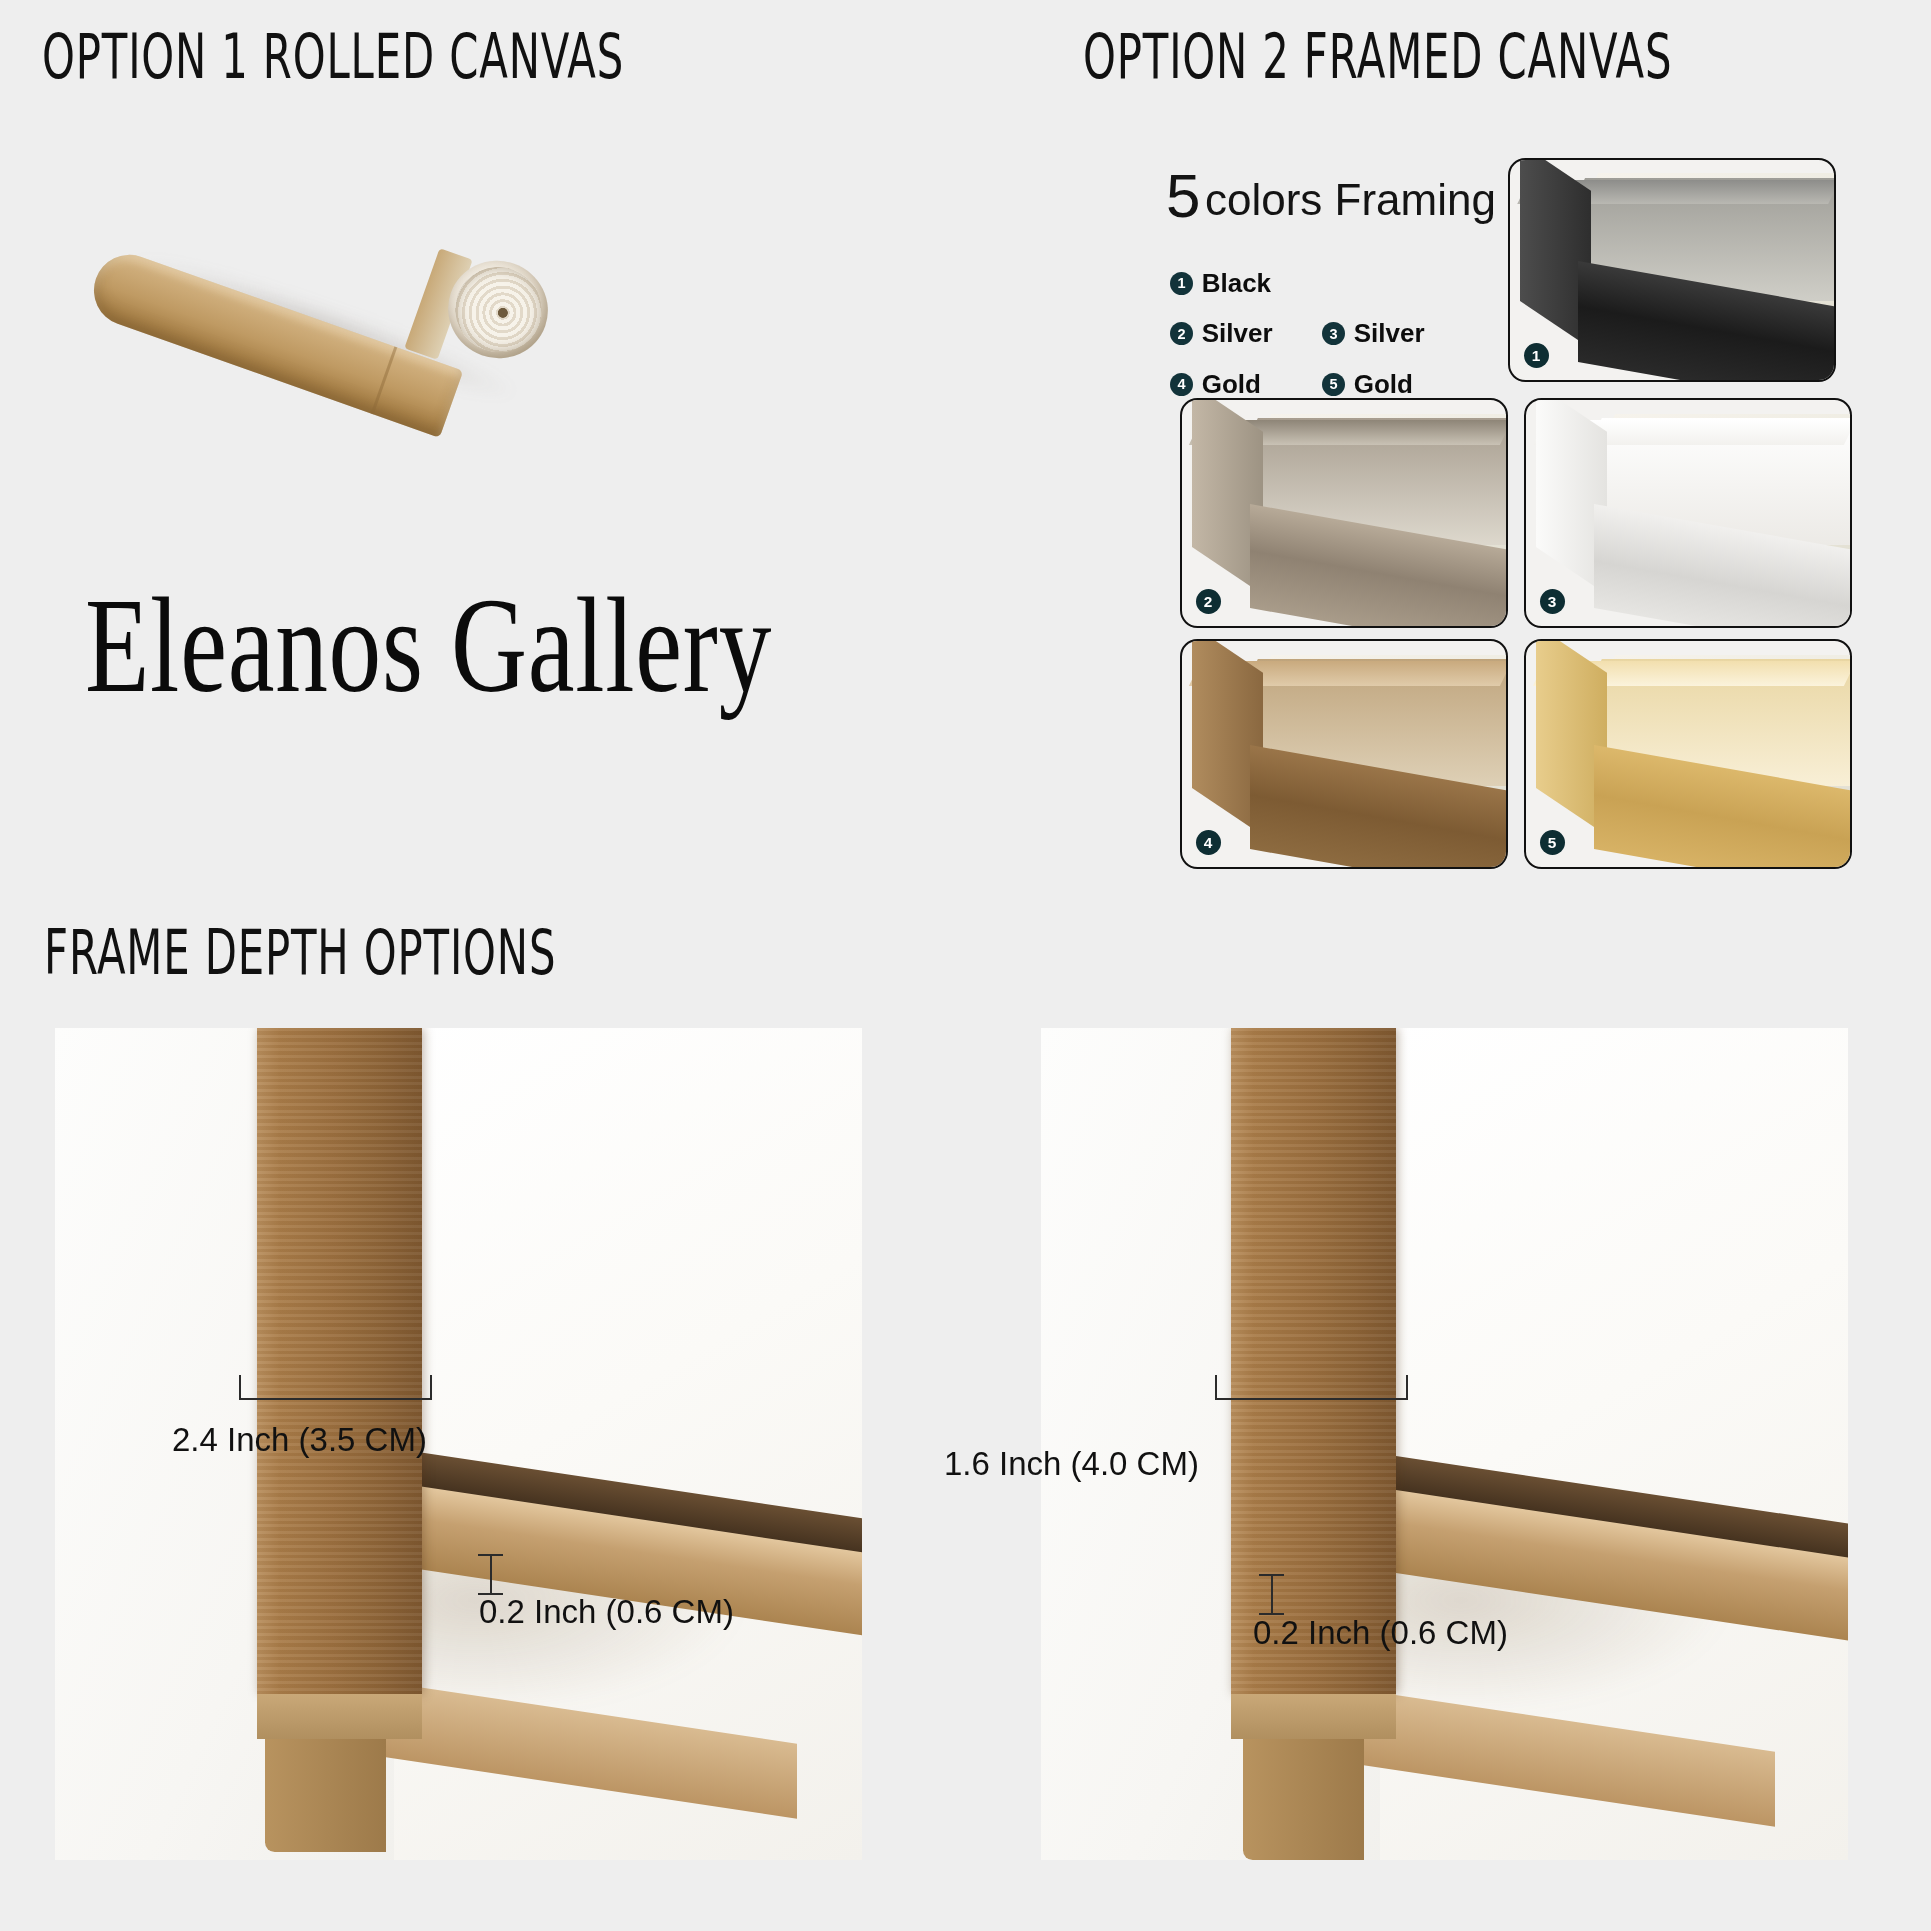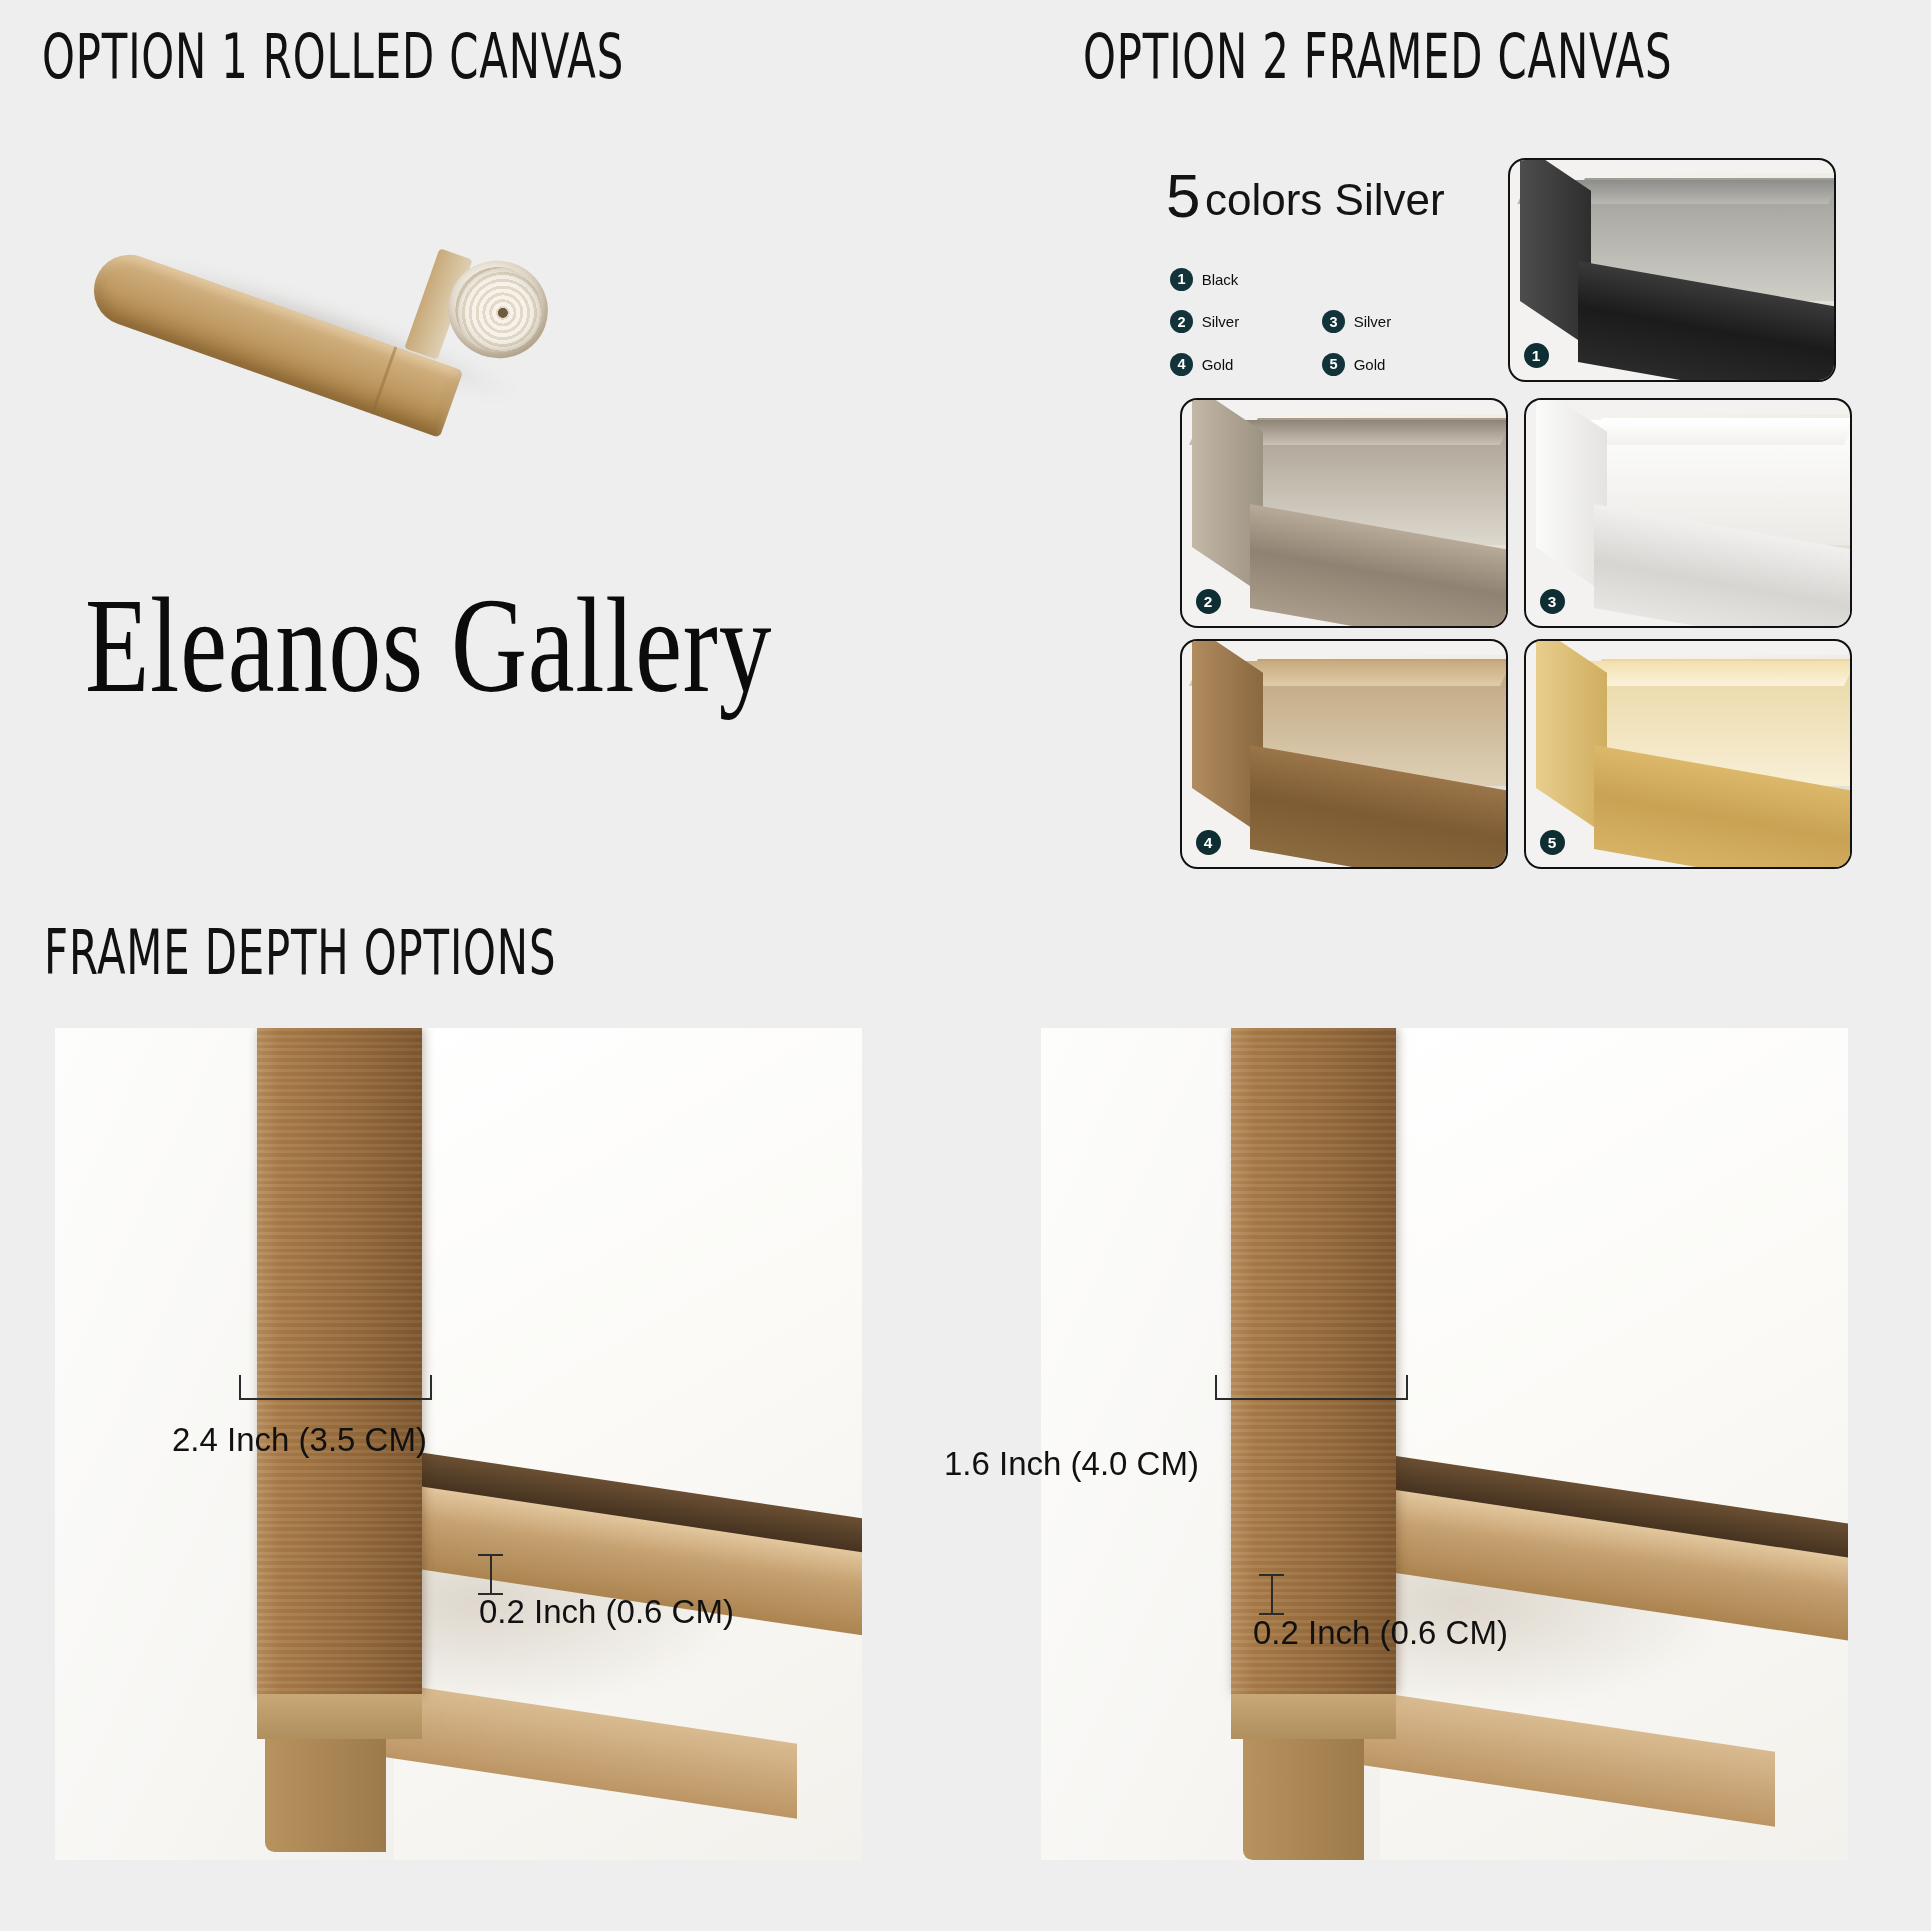--- a/index.html
+++ b/index.html
@@ -87,21 +87,21 @@
   
   .legend{ position:absolute; left:1170px; top:268px; width:290px; }
   .legend-row{ display:flex; gap:44px; margin-bottom:19.3px; }
   .legend-item{ display:flex; align-items:center; gap:8.7px; width:108px; }
   .badge{
     width:23px; height:23px; border-radius:50%;
     background:#12333a; color:#fff; font-size:14.5px; font-weight:700;
     display:flex; align-items:center; justify-content:center;
     flex:0 0 auto; line-height:1;
   }
-  .legend-label{ font-size:15px; font-weight:400; color:#0d0d0d; }
+  .legend-label{ font-size:26px; font-weight:700; color:#0d0d0d; }
 
   
   .tile{
     position:absolute;
     border:2.9px solid #111; border-radius:17.4px;
     background:#f3f2f0; overflow:hidden;
   }
   #tile-1{ left:1508px; top:158px;  width:328px; height:224px; }
   #tile-2{ left:1180px; top:398px;  width:328px; height:230px; }
   #tile-3{ left:1524px; top:398px;  width:328px; height:230px; }
@@ -260,21 +260,21 @@
     <div class="tube-body"></div>
     <div class="tube-edge"></div>
     <div class="tube-cap"></div>
     <div class="tube-rings"></div>
   </div>
 
   <div id="logo">Eleanos Gallery</div>
 
   <div id="colors-heading">
     <span class="big">5</span>
-    <span class="small">colors Silver</span>
+    <span class="small">colors Framing</span>
   </div>
 
   <div class="legend">
     <div class="legend-row">
       <div class="legend-item">
         <span class="badge">1</span>
         <span class="legend-label">Black</span>
       </div>
     </div>
     <div class="legend-row">

